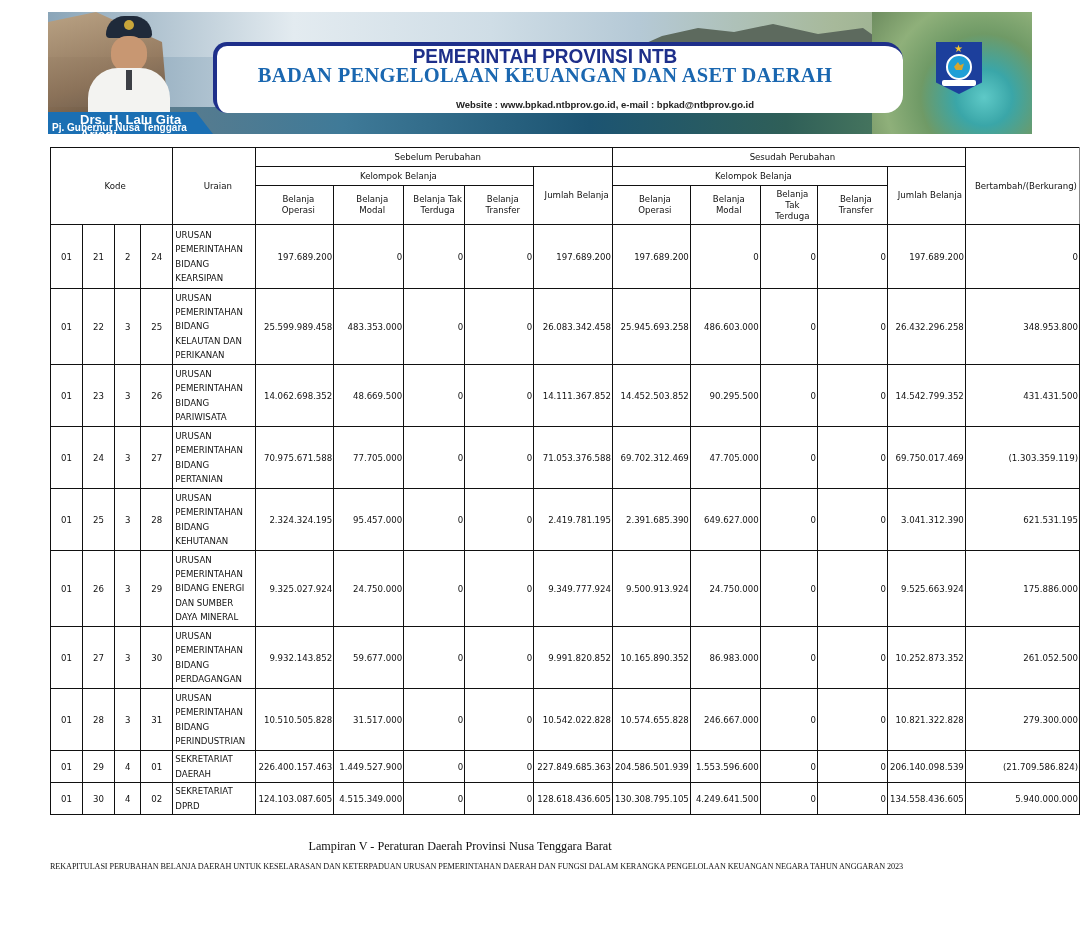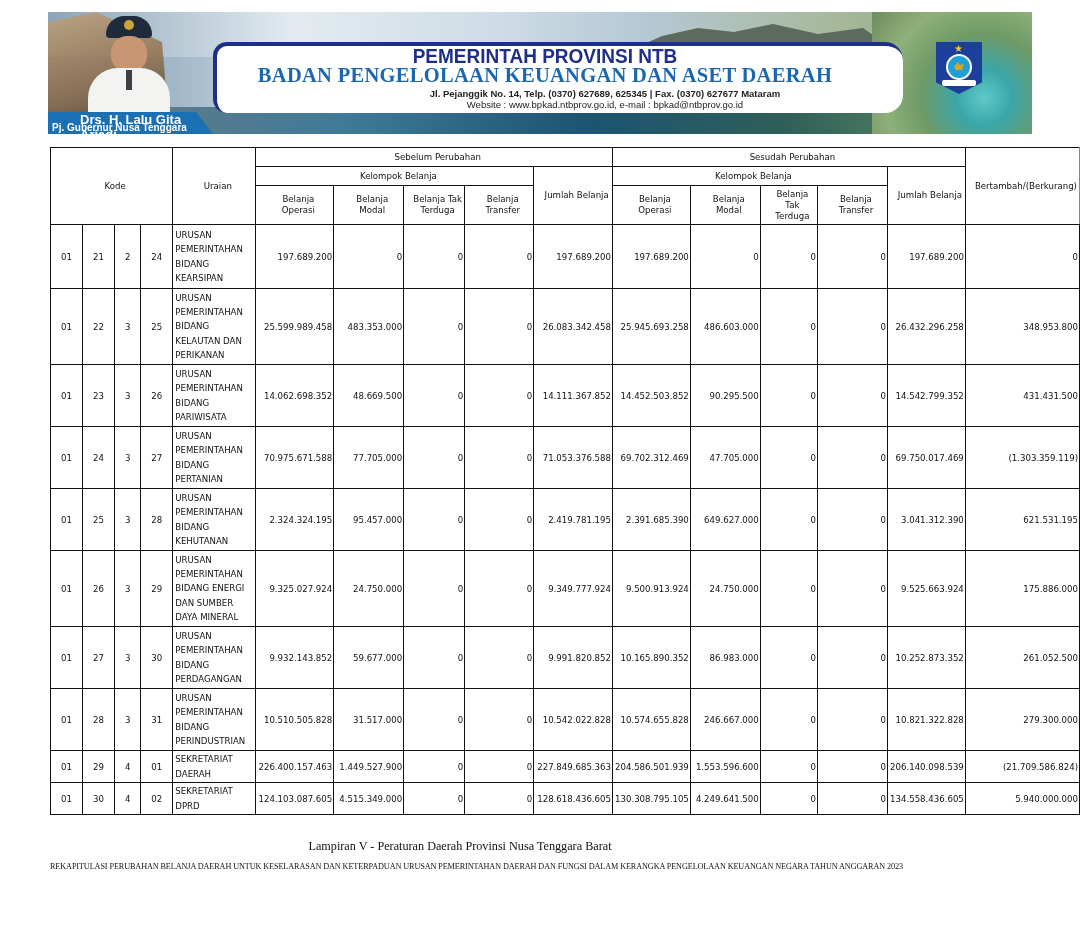--- a/index.html
+++ b/index.html
@@ -33,21 +33,21 @@
     .name-plate .n1 { position: absolute; left: 32px; top: 0px; font-size: 13px; }
     .name-plate .n2 { position: absolute; left: 4px; top: 10px; font-size: 10px; }
 
     .title-box { position: absolute; left: 165px; top: 30px; width: 660px; height: 71px; background: #ffffff;
       border-radius: 14px 0 0 14px; border-left: 4px solid #1e2f8a; border-top: 4px solid #1e2f8a; box-sizing: border-box; text-align: center;
       font-family: "Liberation Sans", sans-serif; }
     .title-box::after { content: ""; position: absolute; right: -30px; top: -4px; width: 34px; height: 71px; background: #ffffff; border-top: 4px solid #1e2f8a; border-radius: 0 18px 18px 0; box-sizing: border-box; }
     .title-box .t1 { position: absolute; left: 0; right: 0; top: 0; font-size: 19px; font-weight: bold; color: #1e2f8a; letter-spacing: 0; transform: scaleY(1.05); }
     .title-box .t2 { position: absolute; left: 0; right: 0; top: 18px; font-size: 20.5px; font-weight: bold; color: #1a67b0; letter-spacing: 0.3px; font-family: Liberation Serif, serif; }
     .title-box .t3 { position: absolute; left: 0; right: 0; top: 42px; font-size: 9.5px; font-weight: bold; color: #222; padding-left: 120px; }
-    .title-box .t4 { position: absolute; left: 0; right: 0; top: 53px; font-size: 9.5px; font-weight: normal; color: #222; padding-left: 120px; }
+    .title-box .t4 { position: absolute; left: 0; right: 0; top: 53px; font-size: 9.5px; font-weight: bold; color: #222; padding-left: 120px; }
 
     .emblem { position: absolute; left: 888px; top: 30px; width: 46px; height: 52px; background: #1c3f9c;
       clip-path: polygon(0 0, 100% 0, 100% 78%, 50% 100%, 0 78%); }
     .emblem .star { position: absolute; left: 18px; top: 2px; color: #f4c430; font-size: 10px; line-height: 10px; }
     .emblem .ring { position: absolute; left: 10px; top: 12px; width: 26px; height: 26px; border-radius: 50%; background: #1f9fd6; border: 2px solid #ffffff; box-sizing: border-box; }
     .emblem .deer { position: absolute; left: 18px; top: 20px; width: 10px; height: 8px; background: #d8a62a; clip-path: polygon(0 60%, 40% 0, 60% 40%, 100% 20%, 80% 100%, 20% 100%); }
     .emblem .ribbon { position: absolute; left: 6px; top: 38px; width: 34px; height: 6px; background: #ffffff; border-radius: 2px; }
 
     
     .sheet { position: absolute; left: 50px; top: 147px; }
@@ -84,21 +84,20 @@
   </div>
 
   <div class="name-plate">
     <span class="n1">Drs. H. Lalu Gita Ariadi</span>
     <span class="n2">Pj. Gubernur Nusa Tenggara Barat</span>
   </div>
 
   <div class="title-box">
     <div class="t1">PEMERINTAH PROVINSI NTB</div>
     <div class="t2">BADAN PENGELOLAAN KEUANGAN DAN ASET DAERAH</div>
-    <div class="t3">Jl. Pejanggik No. 14, Telp. (0370) 627689, 625345 | Fax. (0370) 627677 Mataram</div>
     <div class="t4">Website : www.bpkad.ntbprov.go.id, e-mail : bpkad@ntbprov.go.id</div>
   </div>
 
   <div class="emblem">
     <span class="star">★</span>
     <div class="ring"></div>
     <div class="deer"></div>
     <div class="ribbon"></div>
   </div>
 </div>

